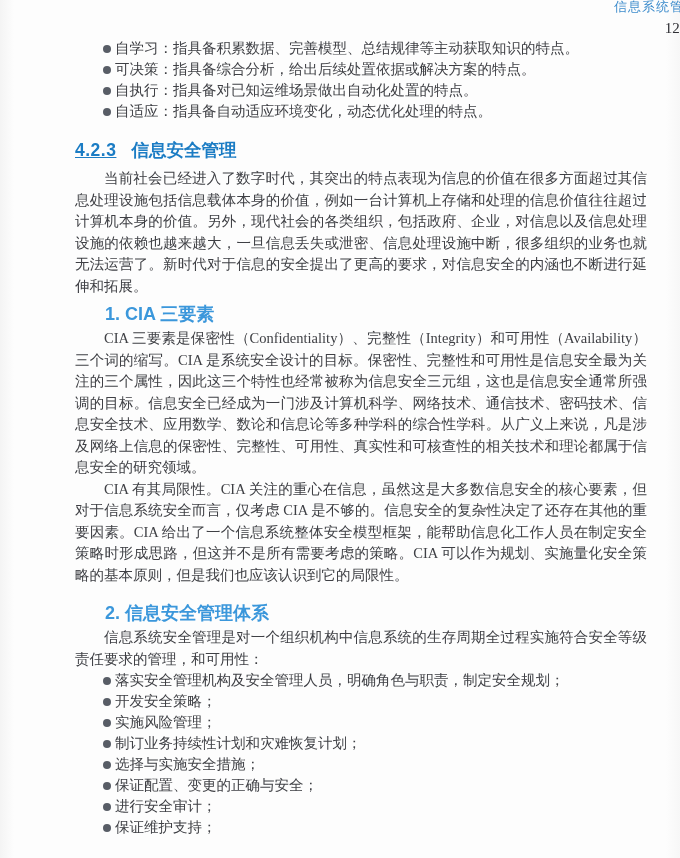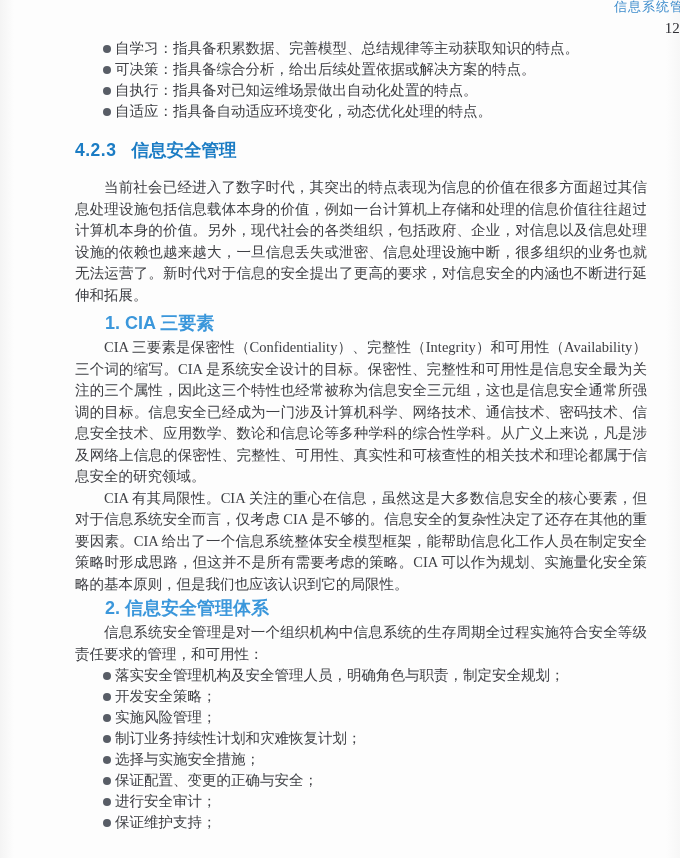--- a/index.html
+++ b/index.html
@@ -43,34 +43,34 @@
   ul.dotlist .bullet {
     position:absolute; left:28px; top:6.5px;
     width:8px; height:8px; border-radius:50%; background:#585d66;
   }
   .list-top { margin-top:9px; }
   h2.section-heading {
     margin:16px 0 0 0;
     font-family:"Liberation Sans","DejaVu Sans",sans-serif;
     font-weight:bold; font-size:17.5px; line-height:24px; color:#1b7cc4;
   }
-  h2.section-heading .sec-num { margin-right:15px; letter-spacing:0.5px; }
+  h2.section-heading .sec-num { margin-right:15px; letter-spacing:0.5px;text-decoration:underline; }
   p.body-par {
-    margin:15px 0 0 0;
+    margin:6px 0 0 0;
     font-size:14.5px; line-height:21.5px; color:#3f4045;
     text-align:justify; text-indent:2em;
   }
   p.tight { margin-top:3px; }
   p.flush { margin-top:0; }
   h3.subsection-heading {
     margin:7px 0 0 0; padding-left:30px;
     font-family:Liberation Sans, sans-serif;
     font-weight:bold; font-size:18px; line-height:21px; color:#3b97db;
   }
-  h3.sub2 { margin-top:3px; }
+  h3.sub2 { margin-top:17px; }
   .list-mgmt { margin-top:2px; }
 </style>
 </head>
 <body>
 
 <div class="page">
 
   <div class="header">
     <span class="chapter-label">第 4 章</span>
     <span class="chapter-title">信息系统管理</span>

